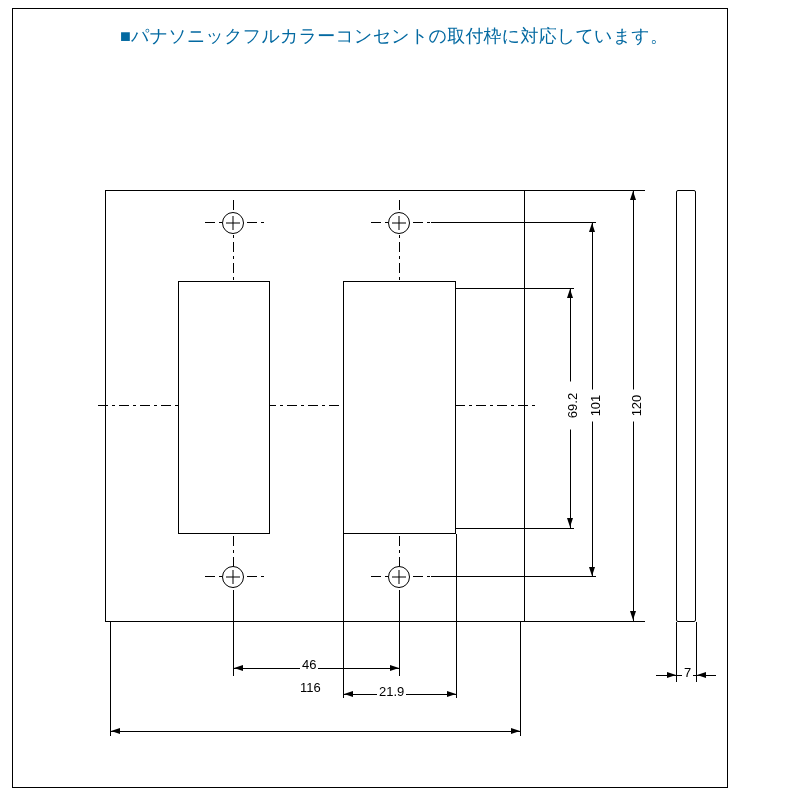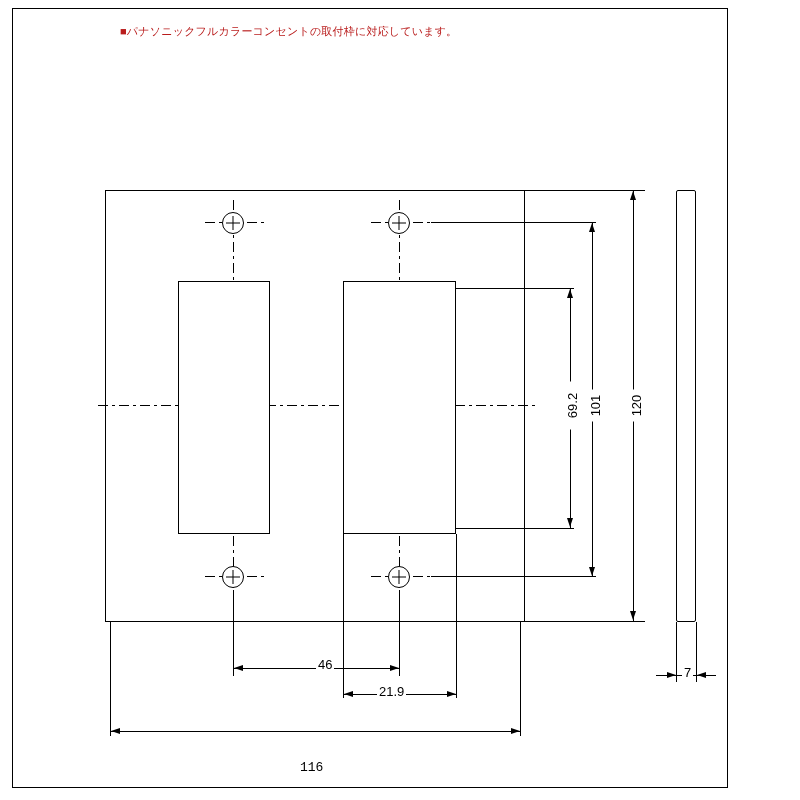--- a/index.html
+++ b/index.html
@@ -21,22 +21,22 @@
     position: absolute;
     left: 12px;
     top: 8px;
     width: 716px;
     height: 780px;
     border: 1.5px solid #000;
     box-sizing: border-box;
   }
   .note {
     position: absolute;
-    font-size: 11px;
-    color: #b91c1c;
+    font-size: 18px;
+    color: #0369a1;
     white-space: nowrap;
     letter-spacing: 0.2px;
   }
   #note-1 { left: 120px; top: 24px; }
   #note-2 { left: 120px; top: 55px; }
 
   
   #plate {
     position: absolute;
     left: 105px;
@@ -216,35 +216,35 @@
   <div class="arrow arr-down" style="left:566.5px; top:518px;"></div>
   <div class="dim-label vert" style="left:548px; top:398px; width:44px; text-align:center;">69.2</div>
   <div class="ext ext-h" style="left:456px; top:288px; width:118px;"></div>
   <div class="ext ext-h" style="left:456px; top:528px; width:118px;"></div>
 
   <div class="ext ext-v" style="left:233px; top:590px; height:86px;"></div>
   <div class="ext ext-v" style="left:399px; top:590px; height:86px;"></div>
   <div class="ext ext-h" style="left:233px; top:668px; width:166px;"></div>
   <div class="arrow arr-left" style="left:234px; top:664.5px;"></div>
   <div class="arrow arr-right" style="left:390px; top:664.5px;"></div>
-  <div class="dim-label" style="left:316px; top:657px;">46</div>
+  <div class="dim-label" style="left:300px; top:657px;">46</div>
 
   <div class="ext ext-v" style="left:343px; top:534px; height:164px;"></div>
   <div class="ext ext-v" style="left:456px; top:534px; height:164px;"></div>
   <div class="ext ext-h" style="left:343px; top:694px; width:113px;"></div>
   <div class="arrow arr-left" style="left:344px; top:690.5px;"></div>
   <div class="arrow arr-right" style="left:447px; top:690.5px;"></div>
   <div class="dim-label" style="left:377px; top:684px;">21.9</div>
 
   <div class="ext ext-v" style="left:110px; top:622px; height:114px;"></div>
   <div class="ext ext-v" style="left:520px; top:622px; height:114px;"></div>
   <div class="ext ext-h" style="left:110px; top:731px; width:410px;"></div>
   <div class="arrow arr-left" style="left:111px; top:727.5px;"></div>
   <div class="arrow arr-right" style="left:511px; top:727.5px;"></div>
-  <div class="dim-label" style="left:298px; top:760px;font-family:Liberation Mono, monospace;">116</div>
+  <div class="dim-label" style="left:298px; top:680px;">116</div>
 
   <div class="ext ext-v" style="left:676px; top:622px; height:60px;"></div>
   <div class="ext ext-v" style="left:696px; top:622px; height:60px;"></div>
   <div class="ext ext-h" style="left:656px; top:675px; width:60px;"></div>
   <div class="arrow arr-right" style="left:667px; top:671.5px;"></div>
   <div class="arrow arr-left" style="left:697px; top:671.5px;"></div>
   <div class="dim-label" style="left:682px; top:665px;">7</div>
 
 </div>
 

